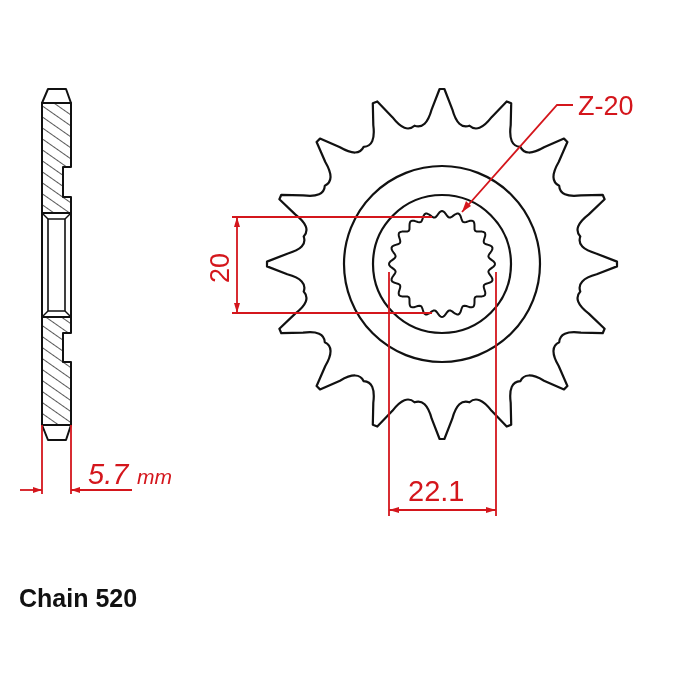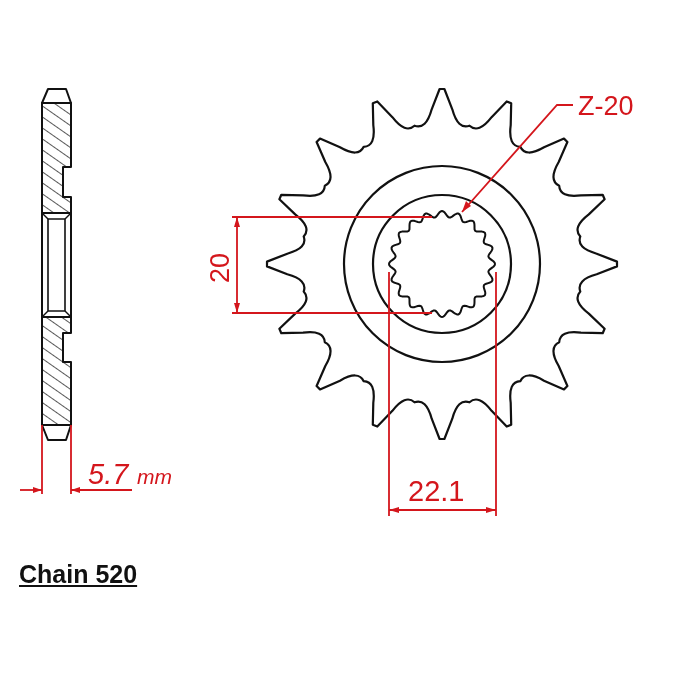--- a/index.html
+++ b/index.html
@@ -1,18 +1,18 @@
 <!DOCTYPE html>
 <html><head>
 <meta charset="utf-8">
 <style>
   html, body { margin: 0; padding: 0; background: #ffffff; }
   body { width: 700px; height: 700px; position: relative; overflow: hidden; font-family: "Liberation Sans", sans-serif; }
   #drawing { position: absolute; left: 0; top: 0; width: 700px; height: 700px; }
-  .caption { position: absolute; left: 19px; top: 560px; font-family: "Liberation Sans", sans-serif; font-weight: bold; font-size: 25px; color: #111111; letter-spacing: 0px; text-decoration: underline; }
+  .caption { position: absolute; left: 19px; top: 584px; font-family: "Liberation Sans", sans-serif; font-weight: bold; font-size: 25px; color: #111111; letter-spacing: 0px; }
   .dimtext { font-family: "Liberation Sans", sans-serif; }
 </style>
 </head>
 <body>
 
 <svg id="drawing" viewBox="0 0 700 700" xmlns="http://www.w3.org/2000/svg">
   <defs>
     <pattern id="hatch" patternUnits="userSpaceOnUse" width="9" height="9" patternTransform="rotate(-55)">
       <line x1="0" y1="0" x2="0" y2="9" stroke="#111111" stroke-width="1.4"></line>
     </pattern>

